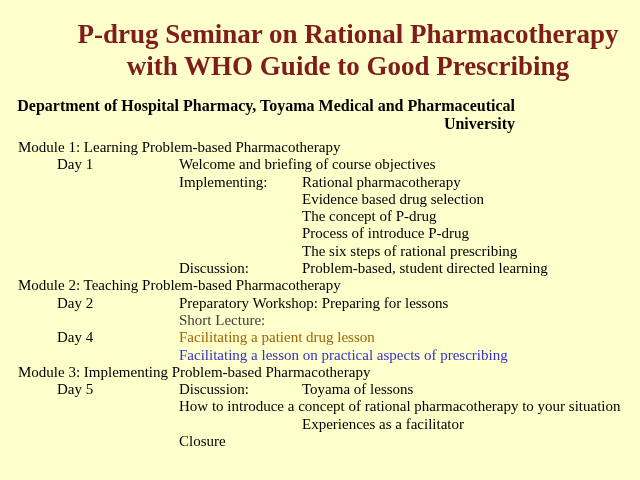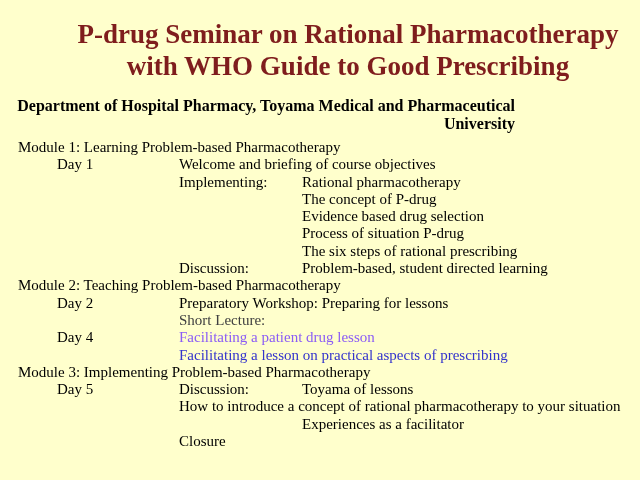--- a/index.html
+++ b/index.html
@@ -73,46 +73,46 @@
       <div class="row"><span class="module-text">Module 1: Learning Problem-based Pharmacotherapy</span></div>
       <div class="row">
         <span class="day">Day 1</span>
         <span class="col2">Welcome and briefing of course objectives</span>
       </div>
       <div class="row">
         <span class="col2">Implementing:</span>
         <span class="col3">Rational pharmacotherapy</span>
       </div>
       <div class="row">
+        <span class="col3">Evidence based drug selection</span>
+      </div>
+      <div class="row">
         <span class="col3">The concept of P-drug</span>
       </div>
       <div class="row">
-        <span class="col3">Evidence based drug selection</span>
-      </div>
-      <div class="row">
-        <span class="col3">Process of situation P-drug</span>
+        <span class="col3">Process of introduce P-drug</span>
       </div>
       <div class="row">
         <span class="col3">The six steps of rational prescribing</span>
       </div>
       <div class="row">
         <span class="col2">Discussion:</span>
         <span class="col3">Problem-based, student directed learning</span>
       </div>
       <div class="row"><span class="module-text">Module 2: Teaching Problem-based Pharmacotherapy</span></div>
       <div class="row">
         <span class="day">Day 2</span>
         <span class="col2">Preparatory Workshop: Preparing for lessons</span>
       </div>
       <div class="row">
         <span class="col2" style="color: #404040;">Short Lecture:</span>
       </div>
       <div class="row">
         <span class="day">Day 4</span>
-        <span class="col2" style="color: #8b5cf6;">Facilitating a patient drug lesson</span>
+        <span class="col2" style="color: #a16207;">Facilitating a patient drug lesson</span>
       </div>
       <div class="row">
         <span class="col2" style="color: rgb(51, 51, 204);">Facilitating a lesson on practical aspects of prescribing</span>
       </div>
       <div class="row"><span class="module-text">Module 3: Implementing Problem-based Pharmacotherapy</span></div>
       <div class="row">
         <span class="day">Day 5</span>
         <span class="col2">Discussion:</span>
         <span class="col3">Toyama of lessons</span>
       </div>

